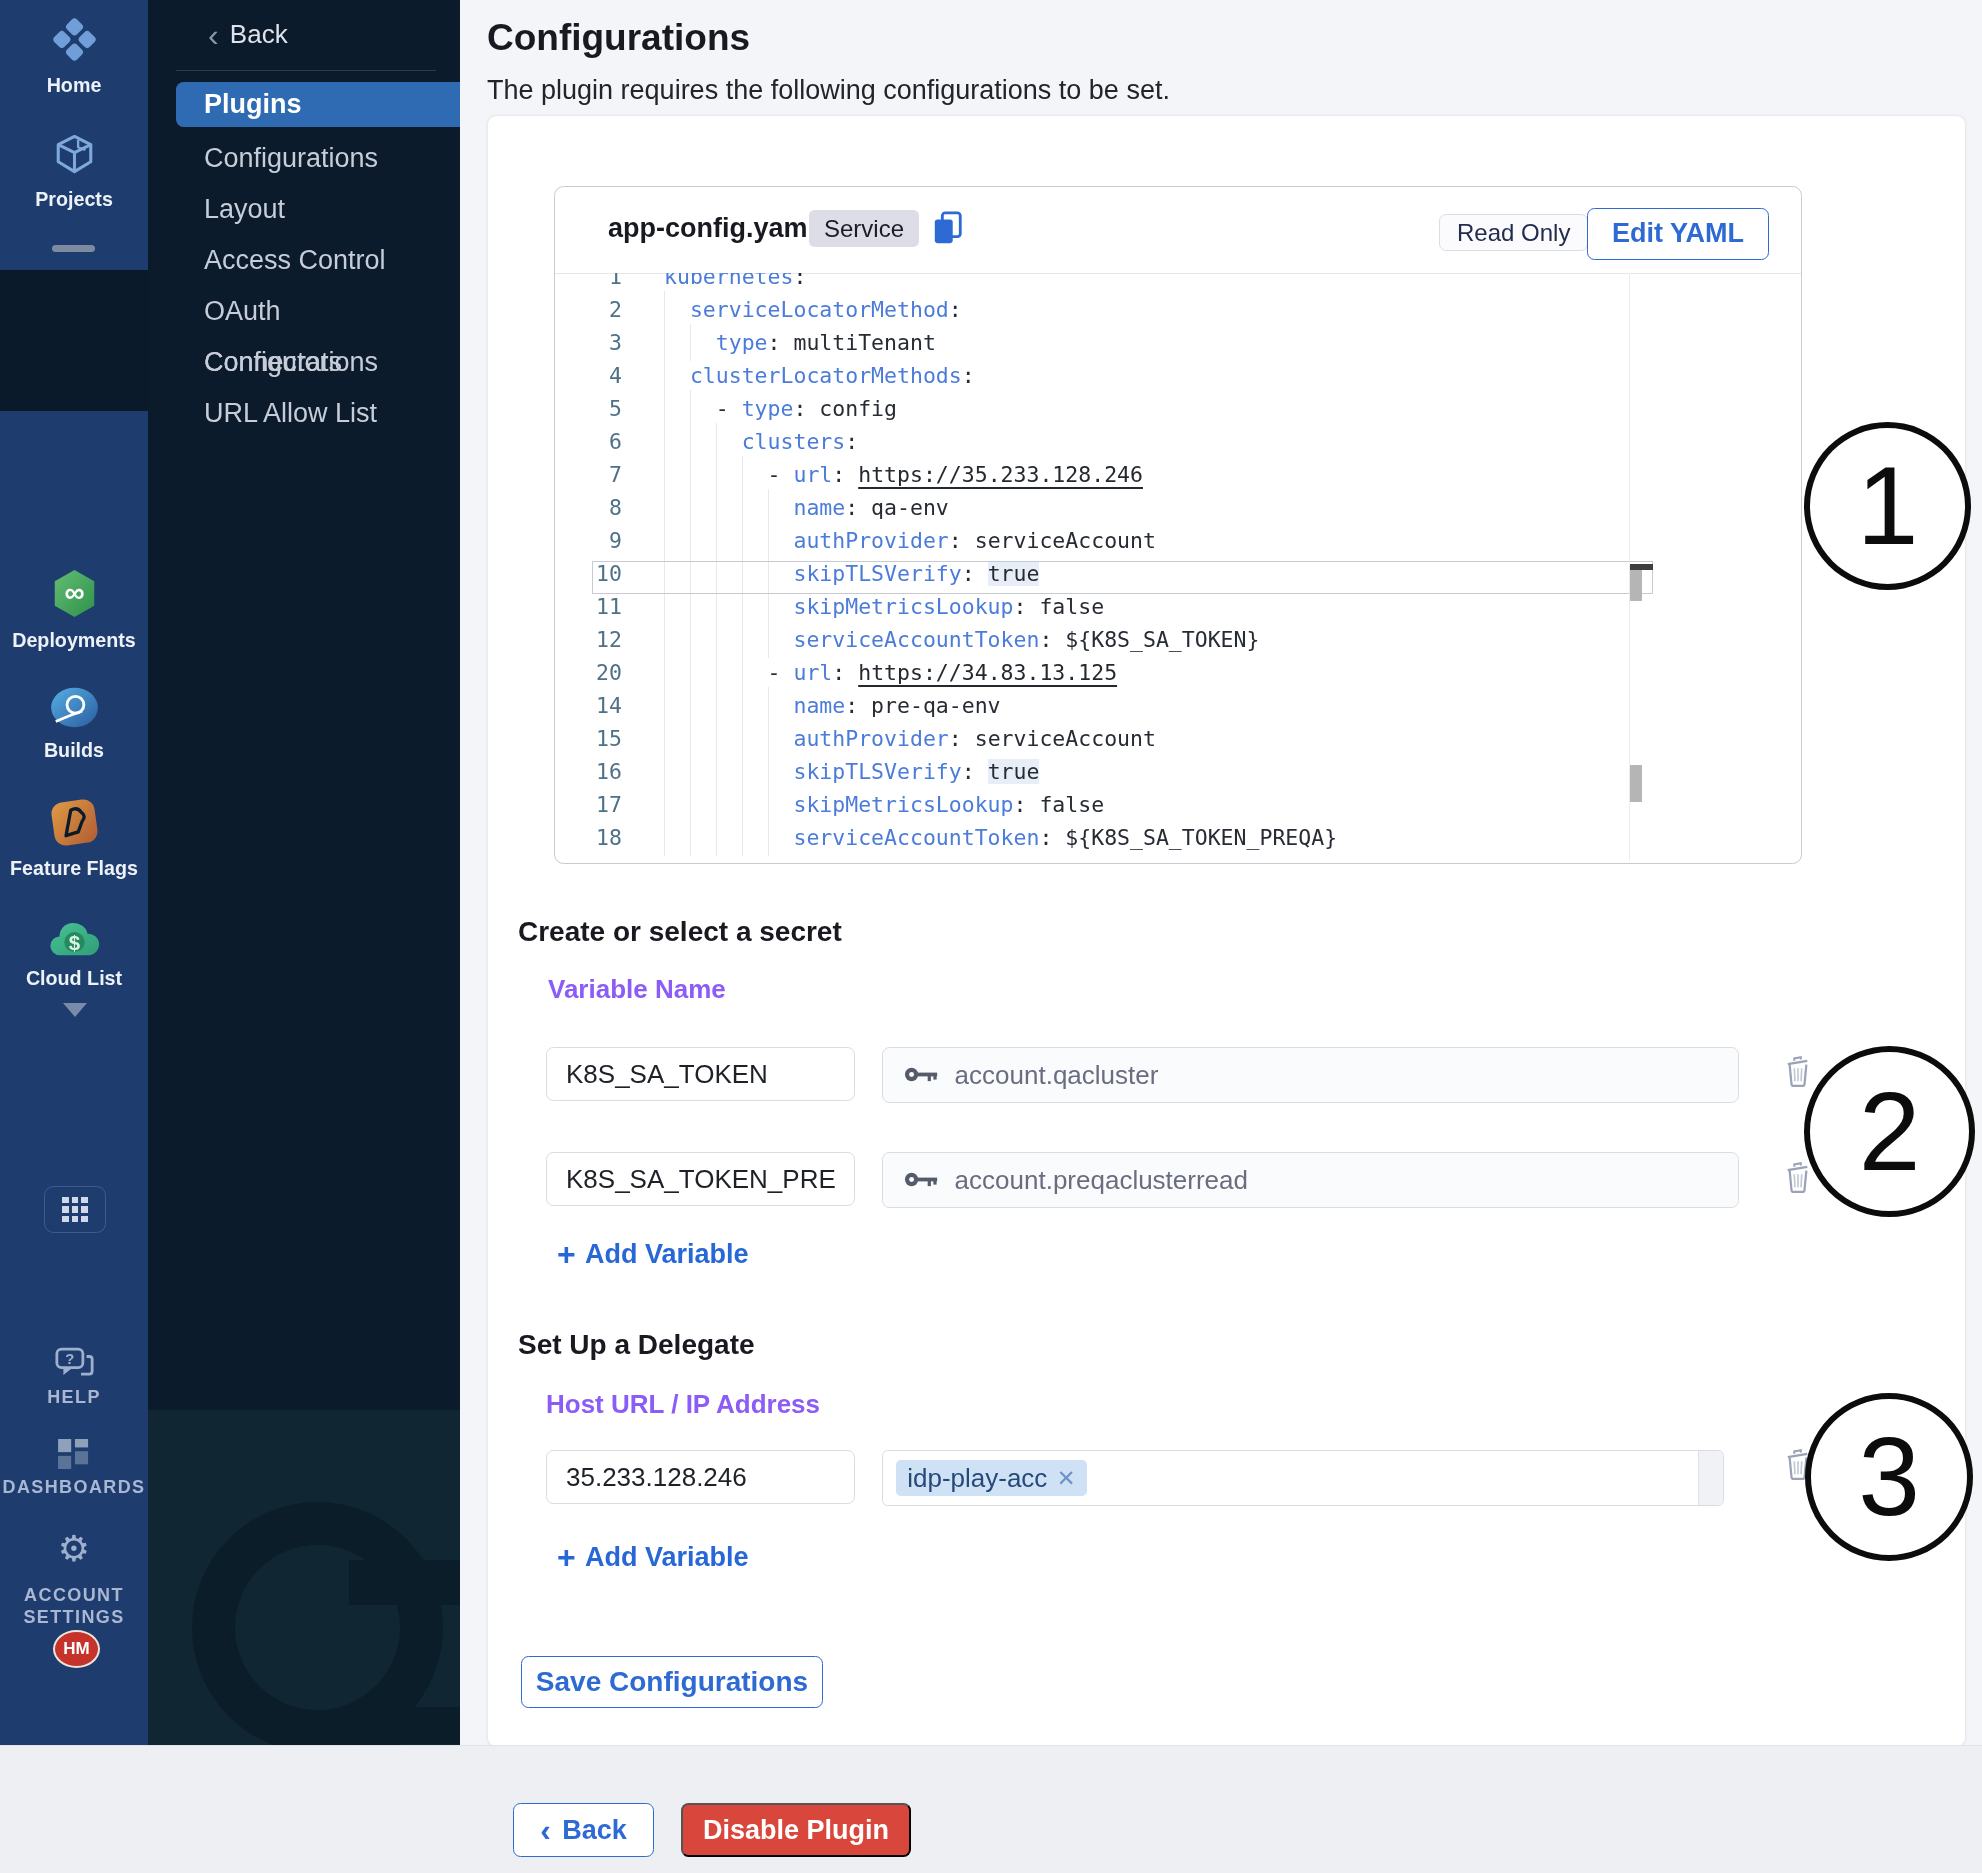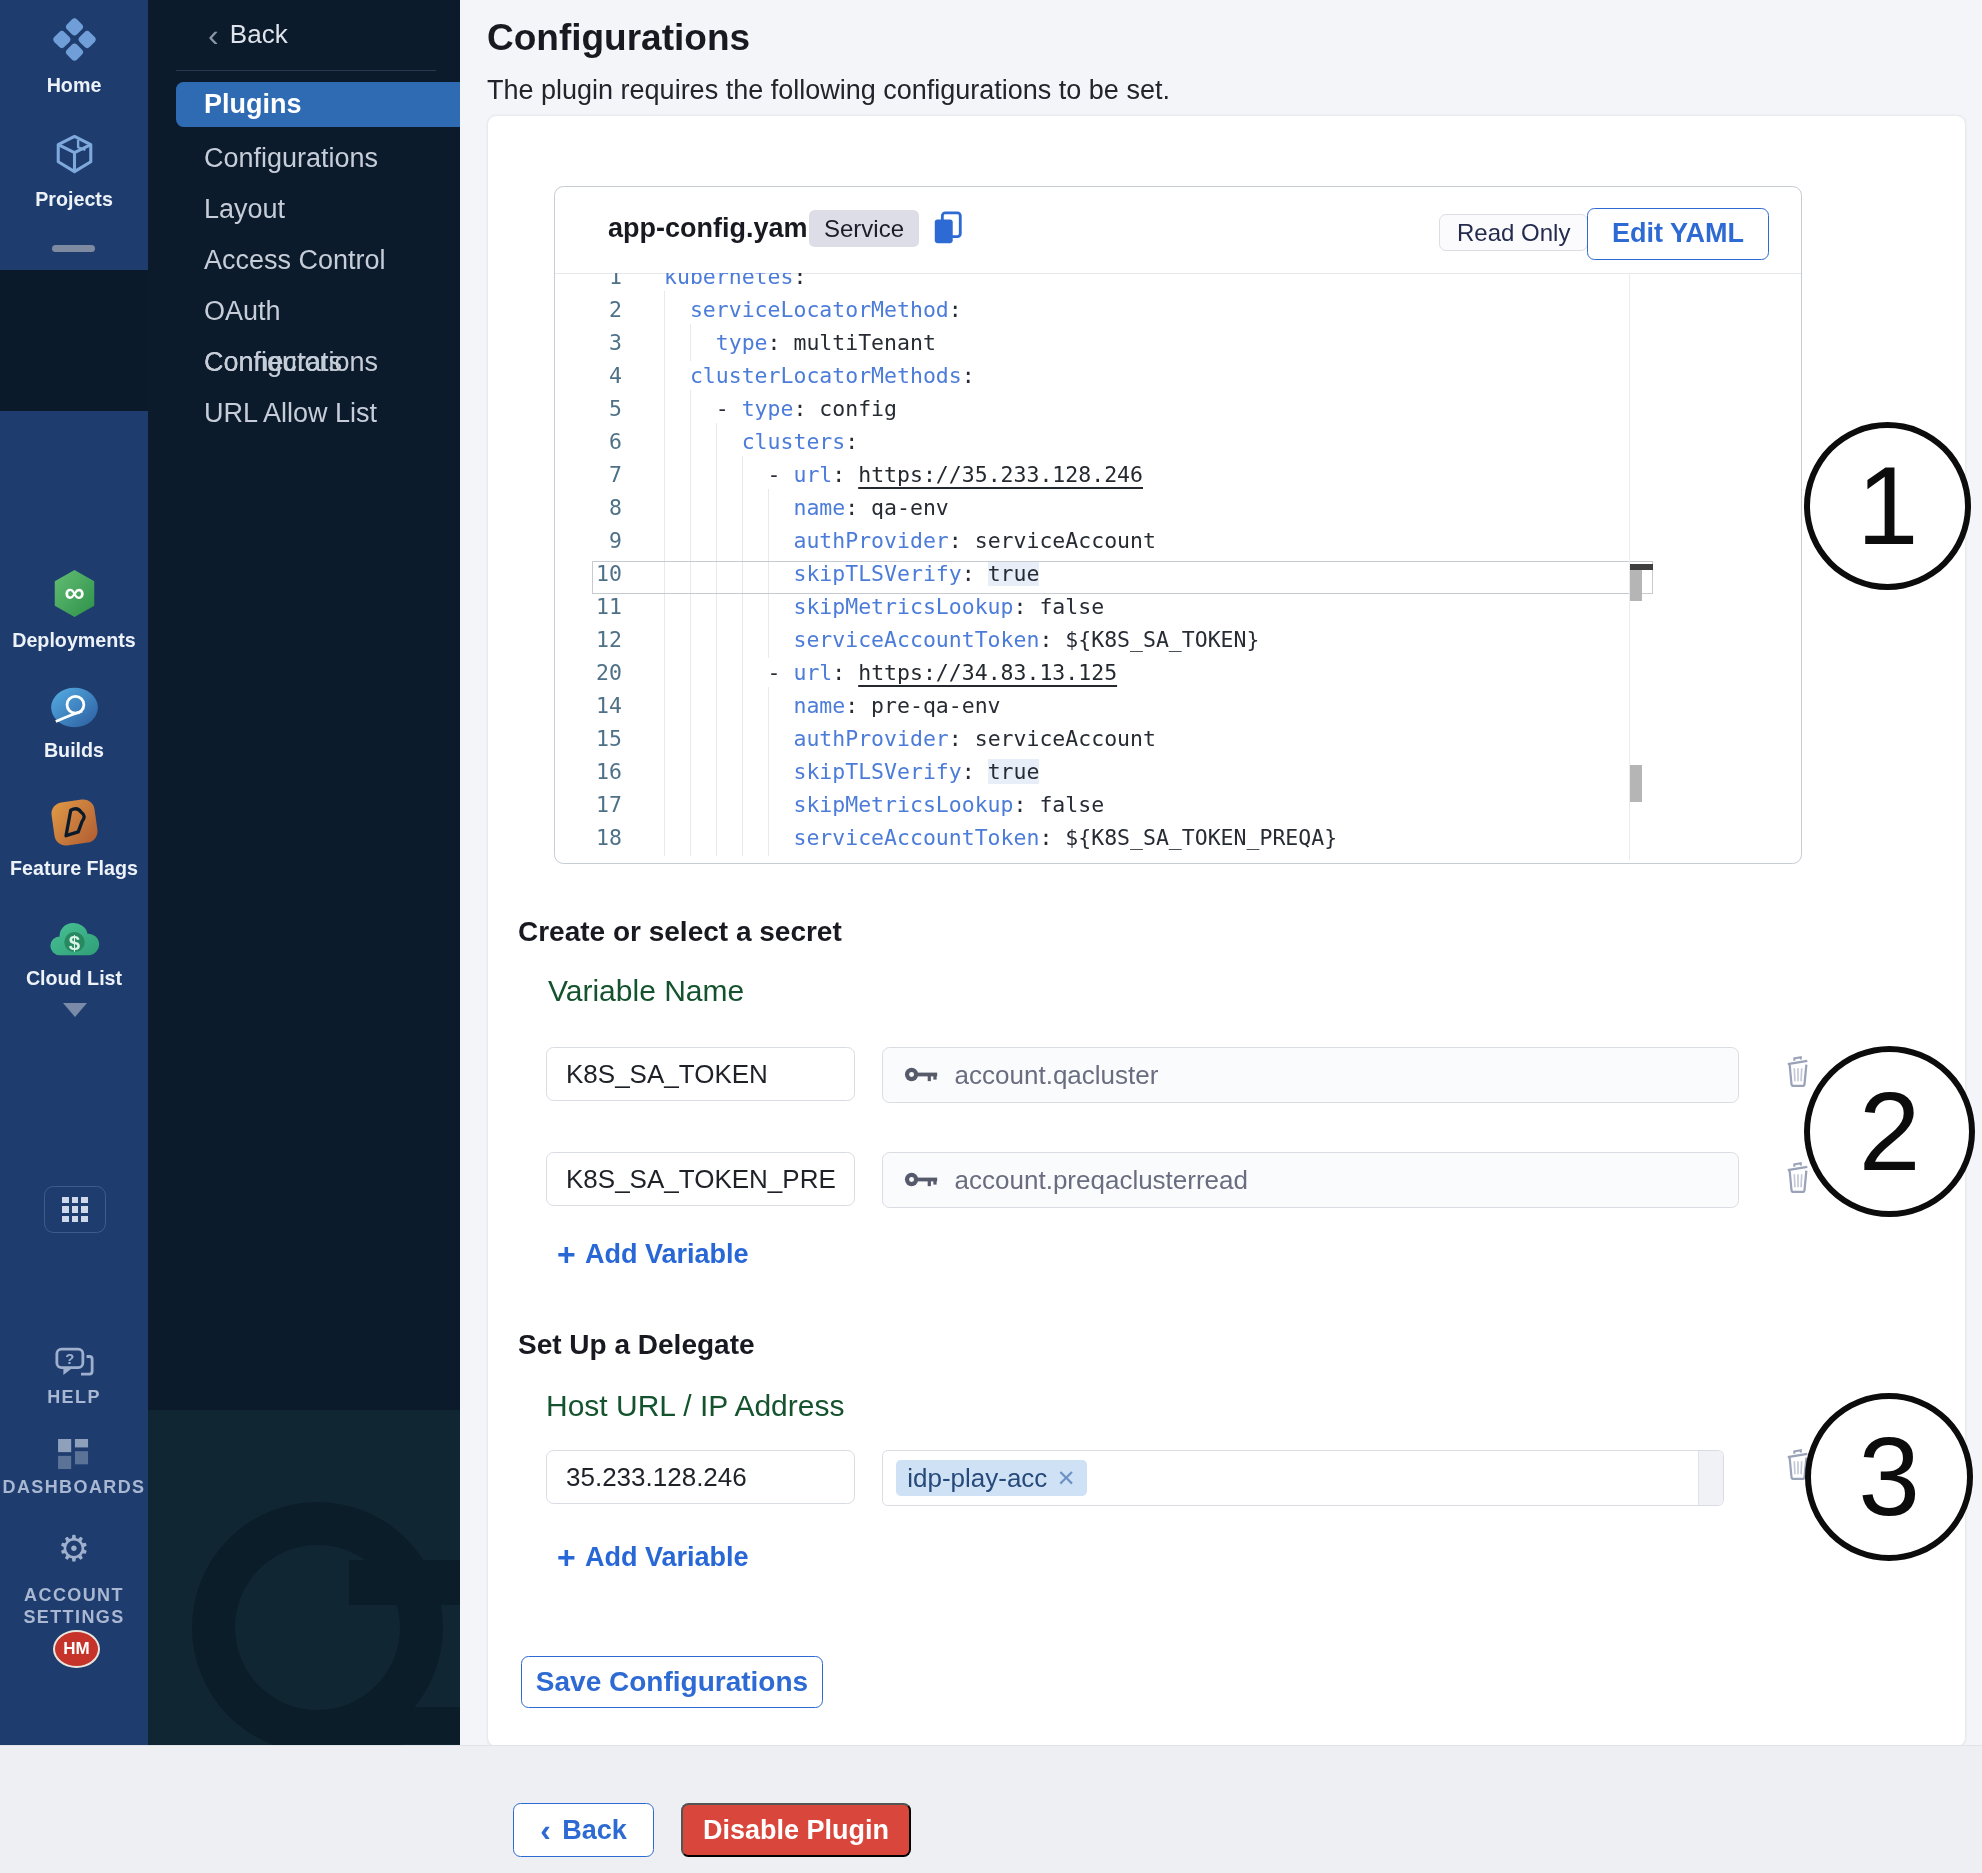--- a/index.html
+++ b/index.html
@@ -62,21 +62,21 @@
   .tok-p{color:#272c34;}
   .tok-u{color:#24292f;text-decoration:underline;text-underline-offset:4.7px;}
   .tok-h{color:#272c34;background:#e8eef7;}
   .cur-line{position:absolute;left:37px;top:374px;width:1061px;height:33px;border:1.9px solid #c6cad1;box-sizing:border-box;}
   .ruler{position:absolute;left:1074px;top:86px;width:0.9px;height:587px;background:#ececec;}
   .thumb{position:absolute;left:1075px;width:12px;height:37px;background:#b5b5b5;}
   .thumb-dark{position:absolute;left:1075px;top:377px;width:22.5px;height:5.6px;background:#3f3f3f;}
 
   
   .sec-h{font-size:28px;font-weight:700;color:#191a21;}
-  .fld-lbl{font-size:30px;color:#14532d;}
+  .fld-lbl{font-size:26px;color:#8b5cf6;font-weight:bold;}
   .txt-input{position:absolute;width:309px;height:54px;border:1.9px solid #d9dce3;border-radius:7.5px;box-sizing:border-box;
              font-family:"Liberation Sans",sans-serif;font-size:26px;color:#1e2128;padding:0 19px;background:#fff;}
   .secret-fld{position:absolute;width:857px;height:56px;background:#fafbfc;border:1.9px solid #d9dce3;border-radius:7.5px;box-sizing:border-box;
               display:flex;align-items:center;gap:15px;padding:0 20.6px;font-size:26px;color:#6a6d80;cursor:pointer;}
   .tag-fld{position:absolute;width:842px;height:56px;background:#fff;border:1.9px solid #d9dce3;border-radius:5.6px;box-sizing:border-box;
            display:flex;align-items:center;padding:0 13px;cursor:text;}
   .tag-strip{position:absolute;right:0;top:0;bottom:0;width:24px;background:#f1f2f5;border-left:0.9px solid #dfe1e7;border-radius:0 4.7px 4.7px 0;}
   .chip{background:#cfe2f5;border-radius:4.7px;height:36px;display:flex;align-items:center;gap:9.4px;padding:0 11.2px;font-size:26px;color:#27497a;}
   .chip .x{color:#6d92c4;font-size:22.5px;cursor:pointer;}
   .add-link{position:absolute;color:#2767d6;font-size:27px;font-weight:600;display:flex;align-items:center;gap:9.4px;cursor:pointer;}

